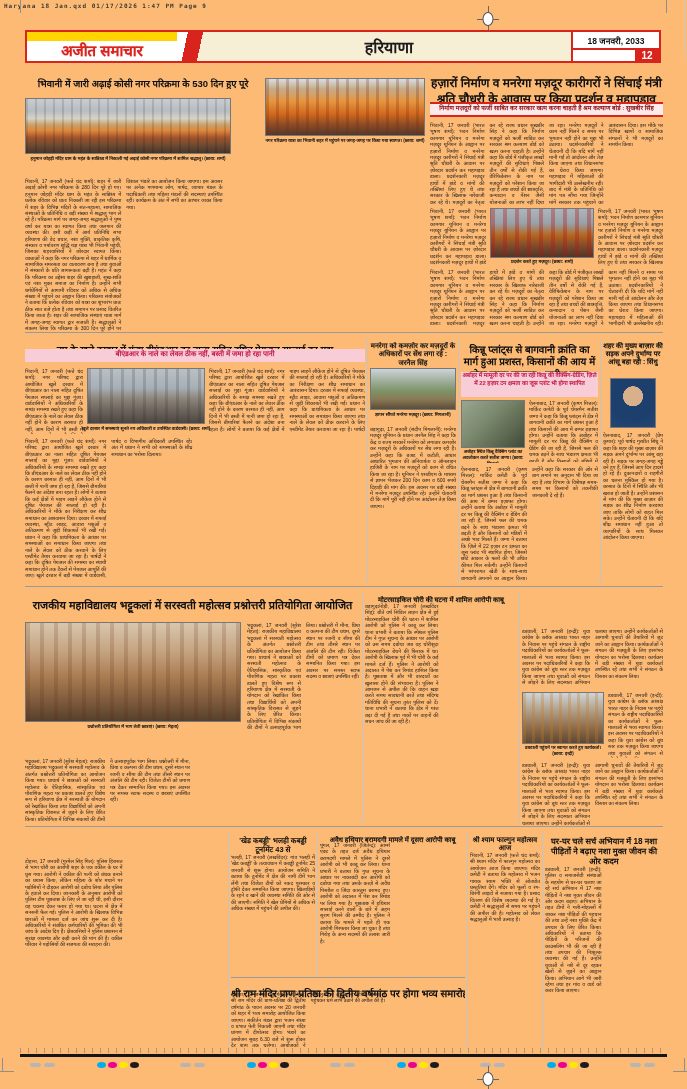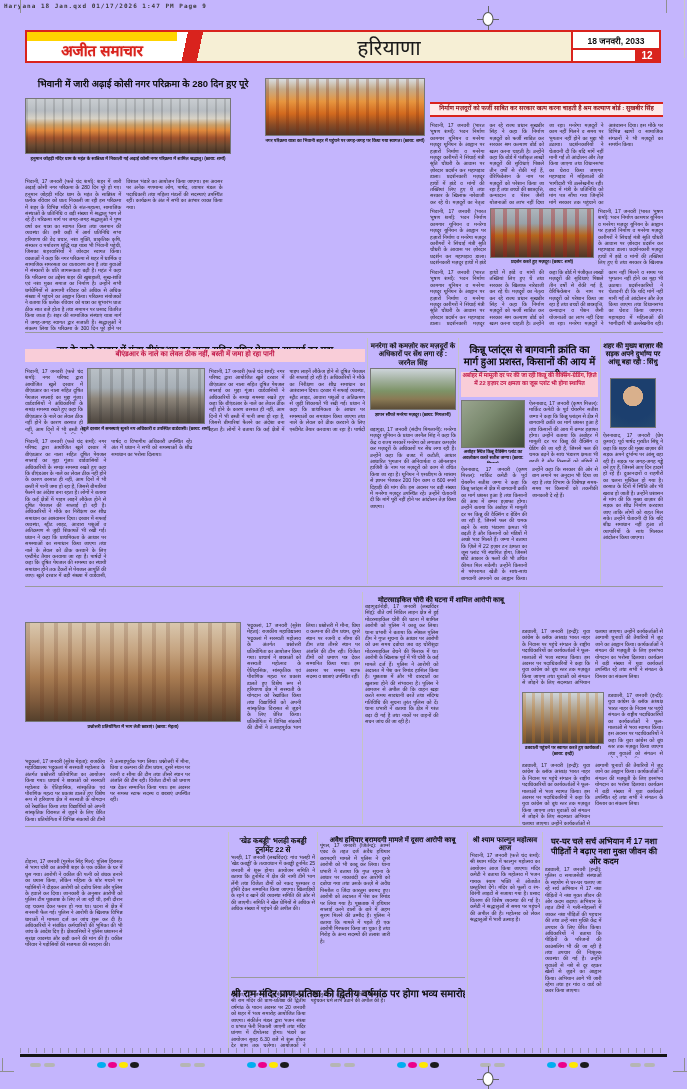--- a/index.html
+++ b/index.html
@@ -1,18 +1,18 @@
 <!DOCTYPE html>
 <html><head>
 <meta charset="utf-8">
 <style>
   html,body{margin:0;padding:0;}
   body{width:687px;height:1089px;position:relative;background:#ffffff;
        font-family:"Liberation Sans","DejaVu Sans",sans-serif;}
-  .sheet{position:absolute;left:0;top:0;width:687px;height:1089px;background:#c4b5fd;overflow:hidden;}
+  .sheet{position:absolute;left:0;top:0;width:687px;height:1089px;background:#fdba74;overflow:hidden;}
 
   .printline{position:absolute;left:4px;top:2px;font-family:"DejaVu Sans Mono",monospace;
              font-size:6px;font-weight:700;color:#3a3a3a;letter-spacing:1px;}
 
   
   .cropmark{position:absolute;background:#8f8f8f;}
   #cm-tl{left:20px;top:0;width:1px;height:13px}
   #cm-tr{left:666px;top:0;width:1px;height:13px}
   #cm-redge{left:684px;top:0;width:1px;height:58px;background:#c9c9c9}
   #cm-blv{left:2px;top:1058px;width:1px;height:14px}
@@ -29,21 +29,21 @@
 
   
   .masthead{position:absolute;left:25px;top:30px;width:636px;height:33px;display:flex;
             border:2px solid #d9231d;background:#f6efd5;box-sizing:border-box;}
   .mh-left{width:150px;background:linear-gradient(180deg,#ffd400 0 32%,#ffffff 32%);
            display:flex;align-items:flex-end;justify-content:center;}
   .mh-title{font-size:15px;font-weight:800;color:#d9231d;line-height:1.1;padding-bottom:2px;
             text-shadow:0 0 1px rgba(217,35,29,.55);}
   .mh-slash{width:30px;background:linear-gradient(102deg,#ffffff 0 30%,#d9231d 30% 72%,#f6efd5 72%);}
   .mh-center{flex:1;display:flex;align-items:center;justify-content:center;
-             font-size:21px;font-weight:400;color:#1b1b1b;}
+             font-size:16px;font-weight:700;color:#1b1b1b;}
   .mh-right{width:86px;display:flex;flex-direction:column;background:#fff;border-left:2px solid #d9231d;}
   .mh-date{height:16px;display:flex;align-items:center;justify-content:center;
            font-size:8.5px;font-weight:800;color:#111;border-bottom:2px solid #d9231d;}
   .mh-pagerow{flex:1;display:flex;justify-content:flex-end;}
   .mh-page{width:24px;background:#d9231d;color:#fff;font-size:10px;font-weight:800;
            display:flex;align-items:center;justify-content:center;}
 
   
   .art{position:absolute;overflow:hidden;}
   .hl{position:absolute;font-weight:800;color:#0f0f0f;text-align:center;line-height:1.22;overflow:hidden;}
@@ -222,29 +222,30 @@
     <div class="mh-center">हरियाणा</div>
     <div class="mh-right">
       <div class="mh-date">18 जनवरी, 2033</div>
       <div class="mh-pagerow">
         <div class="mh-page">12</div>
       </div>
     </div>
   </div>
 
   <section class="art" id="art-a">
-    <h2 class="hl" id="a-hl">भिवानी में जारी अढ़ाई कोसी नगर परिक्रमा के 280 दिन हुए पूरे</h2>
+    <h2 class="hl" id="a-hl">भिवानी में जारी अढ़ाई कोसी नगर परिक्रमा के 530 दिन हुए पूरे</h2>
     <div class="photo phA1" id="a-ph1"></div>
     <div class="cap" id="a-cap1">हनुमान जोहड़ी मंदिर धाम के महंत के सान्निध्य में निकाली गई अढ़ाई कोसी नगर परिक्रमा में शामिल श्रद्धालु। (छाया: शर्मा)</div>
     <div class="photo phA2" id="a-ph2"></div>
     <div class="cap" id="a-cap2">नगर परिक्रमा यात्रा का भिवानी शहर में पहुंचने पर जगह-जगह पर किया गया स्वागत। (छाया: शर्मा)</div>
     <div class="bt" id="a-body">भिवानी, 17 जनवरी (फत्ते चंद शर्मा): शहर में जारी अढ़ाई कोसी नगर परिक्रमा के 280 दिन पूरे हो गए। हनुमान जोहड़ी मंदिर धाम के महंत के सान्निध्य में प्रत्येक रविवार को प्रातः निकाली जा रही इस परिक्रमा में शहर के विभिन्न मंदिरों के संत-महात्मा, सामाजिक संस्थाओं के प्रतिनिधि व बड़ी संख्या में श्रद्धालु भाग ले रहे हैं। परिक्रमा मार्ग पर जगह-जगह श्रद्धालुओं ने पुष्प वर्षा कर यात्रा का स्वागत किया तथा जलपान की व्यवस्था की। इसी कड़ी में आर्य प्रतिनिधि सभा हरियाणा की वेद प्रचार, नशा मुक्ति, प्राकृतिक कृषि, संस्कार व पर्यावरण शुद्धि यज्ञ यात्रा भी भिवानी पहुंची, जिसका शहरवासियों ने जोरदार स्वागत किया। वक्ताओं ने कहा कि नगर परिक्रमा से शहर में धार्मिक व सामाजिक समरसता का वातावरण बना है तथा युवाओं में संस्कारों के प्रति जागरूकता बढ़ी है। महंत ने कहा कि परिक्रमा का उद्देश्य शहर की खुशहाली, सुख-शांति एवं नशा मुक्त समाज का निर्माण है। उन्होंने सभी धर्मप्रेमियों से आगामी रविवार को अधिक से अधिक संख्या में पहुंचने का आह्वान किया। परिक्रमा संयोजकों ने बताया कि प्रत्येक रविवार को यात्रा का शुभारंभ प्रातः ठीक सात बजे होता है तथा समापन पर प्रसाद वितरित किया जाता है। शहर की सामाजिक संस्थाएं यात्रा मार्ग में जगह-जगह स्वागत द्वार सजाती हैं। श्रद्धालुओं ने संकल्प लिया कि परिक्रमा के 300 दिन पूरे होने पर विशाल भंडारे का आयोजन किया जाएगा। इस अवसर पर अनेक गणमान्य लोग, पार्षद, व्यापार मंडल के पदाधिकारी तथा महिला मंडलों की सदस्याएं उपस्थित रहीं। कार्यक्रम के अंत में सभी का आभार व्यक्त किया गया।</div>
   </section>
 
   <section class="art" id="art-b">
+    <h2 class="hl" id="b-hl">हज़ारों निर्माण व मनरेगा मज़दूर कारीगरों ने सिंचाई मंत्री श्रुति चौधरी के आवास पर किया प्रदर्शन व महापड़ाव</h2>
     <div class="shred" id="b-sh">निर्माण मज़दूरों को फर्जी साबित कर सरकार खत्म करना चाहती है श्रम कल्याण बोर्ड : सुखबीर सिंह</div>
     <div class="bt" id="b-body1">भिवानी, 17 जनवरी (भारत भूषण शर्मा): भवन निर्माण कामगार यूनियन व मनरेगा मज़दूर यूनियन के आह्वान पर हज़ारों निर्माण व मनरेगा मज़दूर कारीगरों ने सिंचाई मंत्री श्रुति चौधरी के आवास पर ज़ोरदार प्रदर्शन कर महापड़ाव डाला। प्रदर्शनकारी मज़दूर हाथों में झंडे व मांगों की तख्तियां लिए हुए थे तथा सरकार के खिलाफ़ नारेबाजी कर रहे थे। मज़दूरों का नेतृत्व कर रहे राज्य प्रधान सुखबीर सिंह ने कहा कि निर्माण मज़दूरों को फर्जी साबित कर सरकार श्रम कल्याण बोर्ड को खत्म करना चाहती है। उन्होंने कहा कि बोर्ड में पंजीकृत लाखों मज़दूरों की सुविधाएं पिछले तीन वर्षों से रोकी गई हैं, वेरिफिकेशन के नाम पर मज़दूरों को परेशान किया जा रहा है तथा बच्चों की छात्रवृत्ति, कन्यादान व पेंशन जैसी योजनाओं का लाभ नहीं दिया जा रहा। मनरेगा मज़दूरों ने काम नहीं मिलने व समय पर भुगतान नहीं होने का मुद्दा भी उठाया। प्रदर्शनकारियों ने चेतावनी दी कि यदि मांगें नहीं मानी गईं तो आंदोलन और तेज़ किया जाएगा तथा विधानसभा का घेराव किया जाएगा। महापड़ाव में महिलाओं की भागीदारी भी उल्लेखनीय रही। बाद में मंत्री के प्रतिनिधि को मांग पत्र सौंपा गया जिन्होंने मांगें सरकार तक पहुंचाने का आश्वासन दिया। इस मौके पर विभिन्न खापों व सामाजिक संगठनों ने भी मज़दूरों का समर्थन किया।</div>
     <div class="bt" id="b-side1">भिवानी, 17 जनवरी (भारत भूषण शर्मा): भवन निर्माण कामगार यूनियन व मनरेगा मज़दूर यूनियन के आह्वान पर हज़ारों निर्माण व मनरेगा मज़दूर कारीगरों ने सिंचाई मंत्री श्रुति चौधरी के आवास पर ज़ोरदार प्रदर्शन कर महापड़ाव डाला। प्रदर्शनकारी मज़दूर हाथों में झंडे व मांगों की तख्तियां लिए हुए थे तथा सरकार के खिलाफ़ नारेबाजी कर रहे थे। मज़दूरों का नेतृत्व कर रहे राज्य प्रधान सुखबीर सिंह ने कहा कि निर्माण मज़दूरों को फर्जी साबित कर सरकार श्रम कल्याण बोर्ड को खत्म करना चाहती है। उन्होंने कहा कि बोर्ड में पंजीकृत लाखों मज़दूरों की सुविधाएं पिछले तीन वर्षों से रोकी गई हैं, वेरिफिकेशन के नाम पर मज़दूरों को परेशान किया जा रहा है तथा बच्चों की छात्रवृत्ति, कन्यादान व पेंशन जैसी योजनाओं का लाभ नहीं दिया जा रहा। मनरेगा मज़दूरों ने काम नहीं मिलने व समय पर भुगतान नहीं होने का मुद्दा भी उठाया। प्रदर्शनकारियों ने चेतावनी दी कि यदि मांगें नहीं मानी गईं तो आंदोलन और तेज़ किया जाएगा तथा विधानसभा का घेराव किया जाएगा। महापड़ाव में महिलाओं की भागीदारी भी उल्लेखनीय रही। बाद में मंत्री के प्रतिनिधि को मांग पत्र सौंपा गया जिन्होंने मांगें सरकार तक पहुंचाने का आश्वासन दिया। इस मौके पर विभिन्न खापों व सामाजिक संगठनों ने भी मज़दूरों का समर्थन किया।</div>
     <div class="photo phB" id="b-ph"></div>
     <div class="bt" id="b-side2">भिवानी, 17 जनवरी (भारत भूषण शर्मा): भवन निर्माण कामगार यूनियन व मनरेगा मज़दूर यूनियन के आह्वान पर हज़ारों निर्माण व मनरेगा मज़दूर कारीगरों ने सिंचाई मंत्री श्रुति चौधरी के आवास पर ज़ोरदार प्रदर्शन कर महापड़ाव डाला। प्रदर्शनकारी मज़दूर हाथों में झंडे व मांगों की तख्तियां लिए हुए थे तथा सरकार के खिलाफ़ नारेबाजी कर रहे थे। मज़दूरों का नेतृत्व कर रहे राज्य प्रधान सुखबीर सिंह ने कहा कि निर्माण मज़दूरों को फर्जी साबित कर सरकार श्रम कल्याण बोर्ड को खत्म करना चाहती है। उन्होंने कहा कि बोर्ड में पंजीकृत लाखों मज़दूरों की सुविधाएं पिछले तीन वर्षों से रोकी गई हैं, वेरिफिकेशन के नाम पर मज़दूरों को परेशान किया जा रहा है तथा बच्चों की छात्रवृत्ति, कन्यादान व पेंशन जैसी योजनाओं का लाभ नहीं दिया जा रहा। मनरेगा मज़दूरों ने काम नहीं मिलने व समय पर भुगतान नहीं होने का मुद्दा भी उठाया। प्रदर्शनकारियों ने चेतावनी दी कि यदि मांगें नहीं मानी गईं तो आंदोलन और तेज़ किया जाएगा तथा विधानसभा का घेराव किया जाएगा। महापड़ाव में महिलाओं की भागीदारी भी उल्लेखनीय रही। बाद में मंत्री के प्रतिनिधि को मांग पत्र सौंपा गया जिन्होंने मांगें सरकार तक पहुंचाने का आश्वासन दिया। इस मौके पर विभिन्न खापों व सामाजिक संगठनों ने भी मज़दूरों का समर्थन किया।</div>
     <div class="cap" id="b-cap">प्रदर्शन करते हुए मज़दूर। (छाया: शर्मा)</div>
     <div class="bt" id="b-body2">भिवानी, 17 जनवरी (भारत भूषण शर्मा): भवन निर्माण कामगार यूनियन व मनरेगा मज़दूर यूनियन के आह्वान पर हज़ारों निर्माण व मनरेगा मज़दूर कारीगरों ने सिंचाई मंत्री श्रुति चौधरी के आवास पर ज़ोरदार प्रदर्शन कर महापड़ाव डाला। प्रदर्शनकारी मज़दूर हाथों में झंडे व मांगों की तख्तियां लिए हुए थे तथा सरकार के खिलाफ़ नारेबाजी कर रहे थे। मज़दूरों का नेतृत्व कर रहे राज्य प्रधान सुखबीर सिंह ने कहा कि निर्माण मज़दूरों को फर्जी साबित कर सरकार श्रम कल्याण बोर्ड को खत्म करना चाहती है। उन्होंने कहा कि बोर्ड में पंजीकृत लाखों मज़दूरों की सुविधाएं पिछले तीन वर्षों से रोकी गई हैं, वेरिफिकेशन के नाम पर मज़दूरों को परेशान किया जा रहा है तथा बच्चों की छात्रवृत्ति, कन्यादान व पेंशन जैसी योजनाओं का लाभ नहीं दिया जा रहा। मनरेगा मज़दूरों ने काम नहीं मिलने व समय पर भुगतान नहीं होने का मुद्दा भी उठाया। प्रदर्शनकारियों ने चेतावनी दी कि यदि मांगें नहीं मानी गईं तो आंदोलन और तेज़ किया जाएगा तथा विधानसभा का घेराव किया जाएगा। महापड़ाव में महिलाओं की भागीदारी भी उल्लेखनीय रही। बाद में मंत्री के प्रतिनिधि को मांग पत्र सौंपा गया जिन्होंने मांगें सरकार तक पहुंचाने का आश्वासन दिया। इस मौके पर विभिन्न खापों व सामाजिक संगठनों ने भी मज़दूरों का समर्थन किया।</div>
   </section>
 
   <section class="art" id="art-c">
@@ -273,20 +274,21 @@
     <div class="bt" id="e-body">ऐलनाबाद, 17 जनवरी (कृष्ण मित्तल): मार्किट कमेटी के पूर्व चेयरमैन सतीश जग्गा ने कहा कि किन्नू प्लांट्स से क्षेत्र में बागवानी क्रांति का मार्ग प्रशस्त हुआ है तथा किसानों की आय में बम्पर इज़ाफा होगा। उन्होंने बताया कि अबोहर में मामूली दर पर किन्नू की वैक्सिंग व ग्रेडिंग की जा रही है, जिससे फल की चमक बढ़ने के साथ भंडारण क्षमता भी बढ़ती है और किसानों को मंडियों में अच्छे भाव मिलते हैं। जग्गा ने बताया कि ज़िले में 22 हज़ार टन क्षमता का जूस प्लांट भी स्थापित होगा, जिससे छोटे आकार के फलों की भी उचित कीमत मिल सकेगी। उन्होंने किसानों से परंपरागत खेती के साथ-साथ बागवानी अपनाने का आह्वान किया। उन्होंने कहा कि सरकार की ओर से बाग लगाने पर अनुदान भी दिया जा रहा है तथा विभाग के विशेषज्ञ समय-समय पर किसानों को तकनीकी जानकारी दे रहे हैं।</div>
   </section>
 
   <section class="art" id="art-f">
     <h2 class="hl" id="f-hl">शहर की मुख्य बाज़ार की सड़क अपने दुर्भाग्य पर आंसू बहा रही : सिंधु</h2>
     <div class="photo phF" id="f-ph"></div>
     <div class="bt" id="f-body">ऐलनाबाद, 17 जनवरी (प्रेम कुमार): पूर्व पार्षद गुरप्रीत सिंधु ने कहा कि शहर की मुख्य बाज़ार की सड़क अपने दुर्भाग्य पर आंसू बहा रही है। सड़क पर जगह-जगह गड्ढे बने हुए हैं, जिससे आए दिन हादसे हो रहे हैं। दुकानदारों व राहगीरों का चलना मुश्किल हो गया है। बरसात के दिनों में स्थिति और भी खराब हो जाती है। उन्होंने प्रशासन से मांग की कि मुख्य बाज़ार की सड़क का शीघ्र निर्माण करवाया जाए ताकि लोगों को राहत मिल सके। उन्होंने चेतावनी दी कि यदि शीघ्र समाधान नहीं हुआ तो व्यापारियों के साथ मिलकर आंदोलन किया जाएगा।</div>
   </section>
 
   <section class="art" id="art-g">
+    <h2 class="hl" id="g-hl">राजकीय महाविद्यालय भट्टूकलां में सरस्वती महोत्सव प्रश्नोत्तरी प्रतियोगिता आयोजित</h2>
     <div class="photo phG" id="g-ph"></div>
     <div class="cap" id="g-cap">प्रश्नोत्तरी प्रतियोगिता में भाग लेती छात्राएं। (छाया: मेहता)</div>
     <div class="bt" id="g-side">भट्टूकलां, 17 जनवरी (सुरेश मेहता): राजकीय महाविद्यालय भट्टूकलां में सरस्वती महोत्सव के अंतर्गत प्रश्नोत्तरी प्रतियोगिता का आयोजन किया गया। प्राचार्य ने छात्राओं को सरस्वती महोत्सव के ऐतिहासिक, सांस्कृतिक एवं पौराणिक महत्व पर प्रकाश डालते हुए विशेष रूप से हरियाणा क्षेत्र में सरस्वती के योगदान को रेखांकित किया तथा विद्यार्थियों को अपनी सांस्कृतिक विरासत से जुड़ने के लिए प्रेरित किया। प्रतियोगिता में विभिन्न संकायों की टीमों ने उत्साहपूर्वक भाग लिया। प्रश्नोत्तरी में मीना, प्रिया व कल्पना की टीम प्रथम, दूसरे स्थान पर रजनी व सीमा की टीम तथा तीसरे स्थान पर अंजलि की टीम रही। विजेता टीमों को प्रमाण पत्र देकर सम्मानित किया गया। इस अवसर पर समस्त स्टाफ सदस्य व छात्राएं उपस्थित रहीं।</div>
     <div class="bt" id="g-body">भट्टूकलां, 17 जनवरी (सुरेश मेहता): राजकीय महाविद्यालय भट्टूकलां में सरस्वती महोत्सव के अंतर्गत प्रश्नोत्तरी प्रतियोगिता का आयोजन किया गया। प्राचार्य ने छात्राओं को सरस्वती महोत्सव के ऐतिहासिक, सांस्कृतिक एवं पौराणिक महत्व पर प्रकाश डालते हुए विशेष रूप से हरियाणा क्षेत्र में सरस्वती के योगदान को रेखांकित किया तथा विद्यार्थियों को अपनी सांस्कृतिक विरासत से जुड़ने के लिए प्रेरित किया। प्रतियोगिता में विभिन्न संकायों की टीमों ने उत्साहपूर्वक भाग लिया। प्रश्नोत्तरी में मीना, प्रिया व कल्पना की टीम प्रथम, दूसरे स्थान पर रजनी व सीमा की टीम तथा तीसरे स्थान पर अंजलि की टीम रही। विजेता टीमों को प्रमाण पत्र देकर सम्मानित किया गया। इस अवसर पर समस्त स्टाफ सदस्य व छात्राएं उपस्थित रहीं।</div>
   </section>
 
   <section class="art" id="art-h">
     <h2 class="hl" id="h-hl">मोटरसाइकिल चोरी की घटना में शामिल आरोपी काबू</h2>
     <div class="bt" id="h-body">बड़ागुढ़ा/रोड़ी, 17 जनवरी (लखविंदर सिंह): बीते वर्ष सिविल लाइन क्षेत्र से हुई मोटरसाइकिल चोरी की घटना में शामिल आरोपी को पुलिस ने काबू कर लिया। थाना प्रभारी ने बताया कि स्पेशल पुलिस टीम ने गुप्त सूचना के आधार पर आरोपी को उस समय दबोचा जब वह चोरीशुदा मोटरसाइकिल बेचने की फिराक में था। आरोपी के खिलाफ़ पूर्व में भी चोरी के कई मामले दर्ज हैं। पुलिस ने आरोपी को अदालत में पेश कर रिमांड हासिल किया है। पूछताछ में और भी वारदातों का खुलासा होने की संभावना है। पुलिस ने आमजन से अपील की कि वाहन खड़ा करते समय सावधानी बरतें तथा संदिग्ध गतिविधि की सूचना तुरंत पुलिस को दें। थाना प्रभारी ने बताया कि क्षेत्र में गश्त बढ़ा दी गई है तथा नाकों पर वाहनों की सघन जांच की जा रही है।</div>
   </section>
@@ -297,41 +299,41 @@
     <div class="cap" id="i-cap">डबवाली पहुंचने पर स्वागत करते हुए कार्यकर्ता। (छाया: इन्द्री)</div>
     <div class="bt" id="i-side">डबवाली, 17 जनवरी (इन्द्री): युवा कांग्रेस के ब्लॉक अध्यक्ष भारत नाहर के निवास पर पहुंचे संगठन के राष्ट्रीय पदाधिकारियों का कार्यकर्ताओं ने फूल-मालाओं से भव्य स्वागत किया। इस अवसर पर पदाधिकारियों ने कहा कि युवा कांग्रेस को बूथ स्तर तक मज़बूत किया जाएगा तथा युवाओं को संगठन से जोड़ने के लिए सदस्यता अभियान चलाया जाएगा। उन्होंने कार्यकर्ताओं से आगामी चुनावों की तैयारियों में जुट जाने का आह्वान किया। कार्यकर्ताओं ने संगठन की मज़बूती के लिए हरसंभव योगदान का भरोसा दिलाया। कार्यक्रम में बड़ी संख्या में युवा कार्यकर्ता उपस्थित रहे तथा सभी ने संगठन के विस्तार का संकल्प लिया।</div>
     <div class="bt" id="i-body2">डबवाली, 17 जनवरी (इन्द्री): युवा कांग्रेस के ब्लॉक अध्यक्ष भारत नाहर के निवास पर पहुंचे संगठन के राष्ट्रीय पदाधिकारियों का कार्यकर्ताओं ने फूल-मालाओं से भव्य स्वागत किया। इस अवसर पर पदाधिकारियों ने कहा कि युवा कांग्रेस को बूथ स्तर तक मज़बूत किया जाएगा तथा युवाओं को संगठन से जोड़ने के लिए सदस्यता अभियान चलाया जाएगा। उन्होंने कार्यकर्ताओं से आगामी चुनावों की तैयारियों में जुट जाने का आह्वान किया। कार्यकर्ताओं ने संगठन की मज़बूती के लिए हरसंभव योगदान का भरोसा दिलाया। कार्यक्रम में बड़ी संख्या में युवा कार्यकर्ता उपस्थित रहे तथा सभी ने संगठन के विस्तार का संकल्प लिया।</div>
   </section>
 
   <section class="art" id="art-j">
     <div class="bt" id="j-body">टोहाना, 17 जनवरी (गुरमेल सिंह गिल): पुलिस हिरासत से भागा चोरी का आरोपी शहर के एक वकील के घर में घुस गया। आरोपी ने वकील की पत्नी को बंधक बनाने का प्रयास किया, लेकिन महिला के शोर मचाने पर पड़ोसियों ने दौड़कर आरोपी को दबोच लिया और पुलिस के हवाले कर दिया। जानकारी के अनुसार आरोपी को पुलिस टीम पूछताछ के लिए ले जा रही थी, इसी दौरान वह चकमा देकर फरार हो गया था। घटना से क्षेत्र में सनसनी फैल गई। पुलिस ने आरोपी के खिलाफ़ विभिन्न धाराओं में मामला दर्ज कर जांच शुरू कर दी है। अधिकारियों ने संबंधित कर्मचारियों की भूमिका की भी जांच के आदेश दिए हैं। क्षेत्रवासियों ने पुलिस प्रशासन से सुरक्षा व्यवस्था और कड़ी करने की मांग की है। वकील परिवार ने पड़ोसियों की सजगता की सराहना की।</div>
   </section>
 
   <section class="art" id="art-k">
-    <h2 class="hl" id="k-hl">'खेड कबड्डी' भलही कबड्डी टूर्नामेंट 22 से</h2>
+    <h2 class="hl" id="k-hl">'खेड कबड्डी' भलही कबड्डी टूर्नामेंट 43 से</h2>
     <div class="bt" id="k-body">भलही, 17 जनवरी (लखविंदर): गांव भलही में 'खेड कबड्डी' के तत्वावधान में कबड्डी टूर्नामेंट 25 जनवरी से शुरू होगा। आयोजन समिति ने बताया कि टूर्नामेंट में क्षेत्र की नामी टीमें भाग लेंगी तथा विजेता टीमों को नकद पुरस्कार व ट्रॉफी देकर सम्मानित किया जाएगा। खिलाड़ियों के रहने व खाने की व्यवस्था समिति की ओर से की जाएगी। समिति ने खेल प्रेमियों से अधिक से अधिक संख्या में पहुंचने की अपील की।</div>
   </section>
 
   <section class="art" id="art-l">
     <h2 class="hl" id="l-hl">अवैध हथियार बरामदगी मामले में दूसरा आरोपी काबू</h2>
     <div class="bt" id="l-body">पूंगल, 17 जनवरी (जितेन्द्र): आर्म्स एक्ट के तहत दर्ज अवैध हथियार बरामदगी मामले में पुलिस ने दूसरे आरोपी को भी काबू कर लिया। थाना प्रभारी ने बताया कि गुप्त सूचना के आधार पर नाकाबंदी कर आरोपी को दबोचा गया तथा उसके कब्ज़े से अवैध पिस्तौल व जिंदा कारतूस बरामद हुए। आरोपी को अदालत में पेश कर रिमांड पर लिया गया है। पूछताछ में हथियार सप्लाई करने वालों के बारे में अहम सुराग मिलने की उम्मीद है। पुलिस ने बताया कि मामले में पहले ही एक आरोपी गिरफ्तार किया जा चुका है तथा गिरोह के अन्य सदस्यों की तलाश जारी है।</div>
   </section>
 
   <section class="art" id="art-m">
     <h2 class="hl" id="m-hl">श्री राम मंदिर प्राण-प्रतिष्ठा की द्वितीय वर्षगांठ पर होगा भव्य समारोह</h2>
     <div class="bt" id="m-body">टोहाना, 17 जनवरी (गुरमेल सिंह गिल): श्री राम मंदिर की प्राण-प्रतिष्ठा की द्वितीय वर्षगांठ के पावन अवसर पर 20 जनवरी को शहर में भव्य समारोह आयोजित किया जाएगा। संकीर्तन मंडल द्वारा भजन संध्या व प्रभात फेरी निकाली जाएगी तथा मंदिर प्रांगण में दीपोत्सव होगा। भंडारे का आयोजन सुबह 6.30 बजे से शुरू होकर देर शाम तक चलेगा। आयोजकों ने श्रद्धालुओं से अधिक से अधिक संख्या में पहुंचकर धर्म लाभ उठाने की अपील की है।</div>
   </section>
 
   <section class="art" id="art-n">
     <h2 class="hl" id="n-hl">श्री श्याम फाल्गुन महोत्सव आज</h2>
     <div class="bt" id="n-body">भिवानी, 17 जनवरी (फत्ते चंद शर्मा): श्री श्याम मंदिर में फाल्गुन महोत्सव का आयोजन आज किया जाएगा। मंदिर कमेटी ने बताया कि महोत्सव में भजन गायक श्याम भक्ति से ओतप्रोत प्रस्तुतियां देंगे। मंदिर को फूलों व रंग-बिरंगी लाइटों से सजाया गया है। प्रसाद वितरण की विशेष व्यवस्था की गई है। कमेटी ने श्रद्धालुओं से समय पर पहुंचने की अपील की है। महोत्सव को लेकर श्रद्धालुओं में भारी उत्साह है।</div>
   </section>
 
   <section class="art" id="art-o">
-    <h2 class="hl" id="o-hl">घर-घर चले सर्च अभियान में 17 नशा पीड़ितों ने बढ़ाए नशा मुक्त जीवन की ओर कदम</h2>
+    <h2 class="hl" id="o-hl">घर-घर चले सर्च अभियान में 18 नशा पीड़ितों ने बढ़ाए नशा मुक्त जीवन की ओर कदम</h2>
     <div class="bt" id="o-body">डबवाली, 17 जनवरी (इन्द्री): पुलिस व समाजसेवी संस्थाओं के सहयोग से घर-घर चलाए जा रहे सर्च अभियान में 17 नशा पीड़ितों ने नशा मुक्त जीवन की ओर कदम बढ़ाए। अभियान के तहत टीमों ने गली-मोहल्लों में जाकर नशा पीड़ितों की पहचान की तथा उन्हें नशा मुक्ति केंद्र में उपचार के लिए प्रेरित किया। अधिकारियों ने बताया कि पीड़ितों के परिजनों की काउंसलिंग भी की जा रही है तथा उपचार की निःशुल्क व्यवस्था की गई है। उन्होंने युवाओं से नशे से दूर रहकर खेलों से जुड़ने का आह्वान किया। अभियान आगे भी जारी रहेगा तथा हर गांव व वार्ड को कवर किया जाएगा।</div>
   </section>
 
   <div class="hrule" id="hr1"></div>
   <div class="hrule" id="hr2"></div>
   <div class="hrule" id="hr3"></div>
   <div class="hrule" id="hr4"></div>
   <div class="vrule" id="vr1"></div>
   <div class="vrule" id="vr2"></div>
   <div class="vrule" id="vr3"></div>

